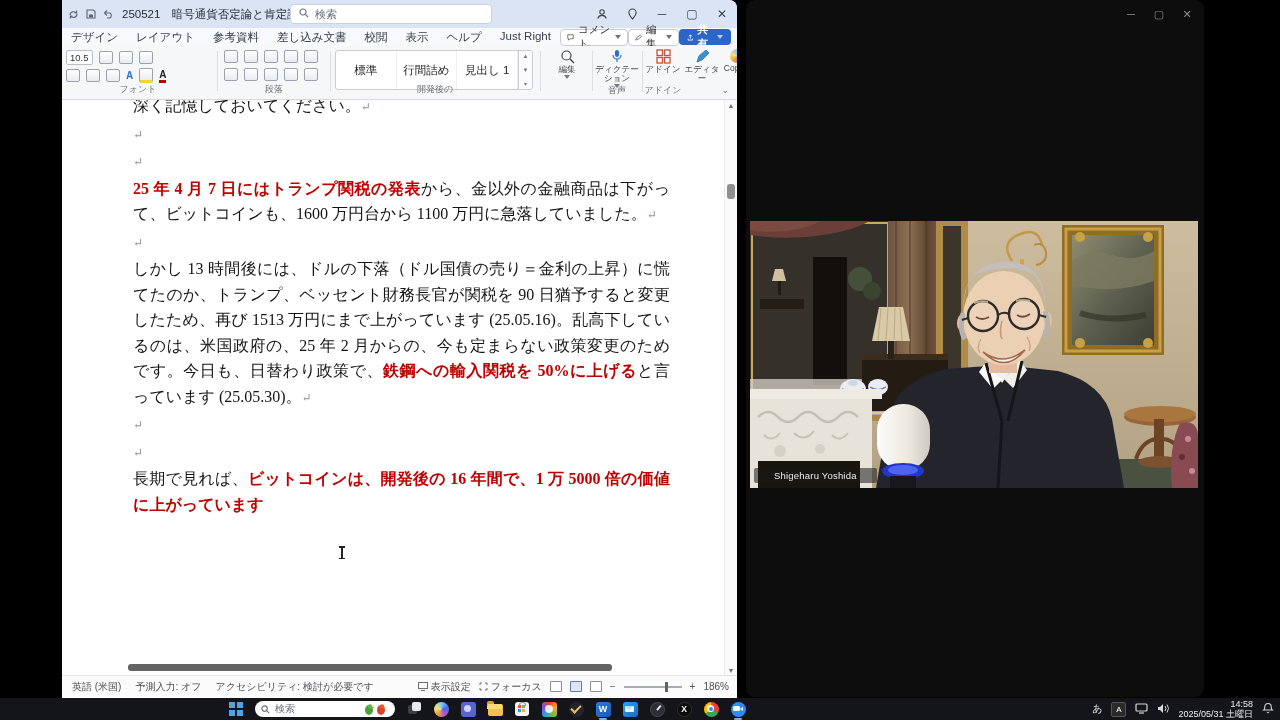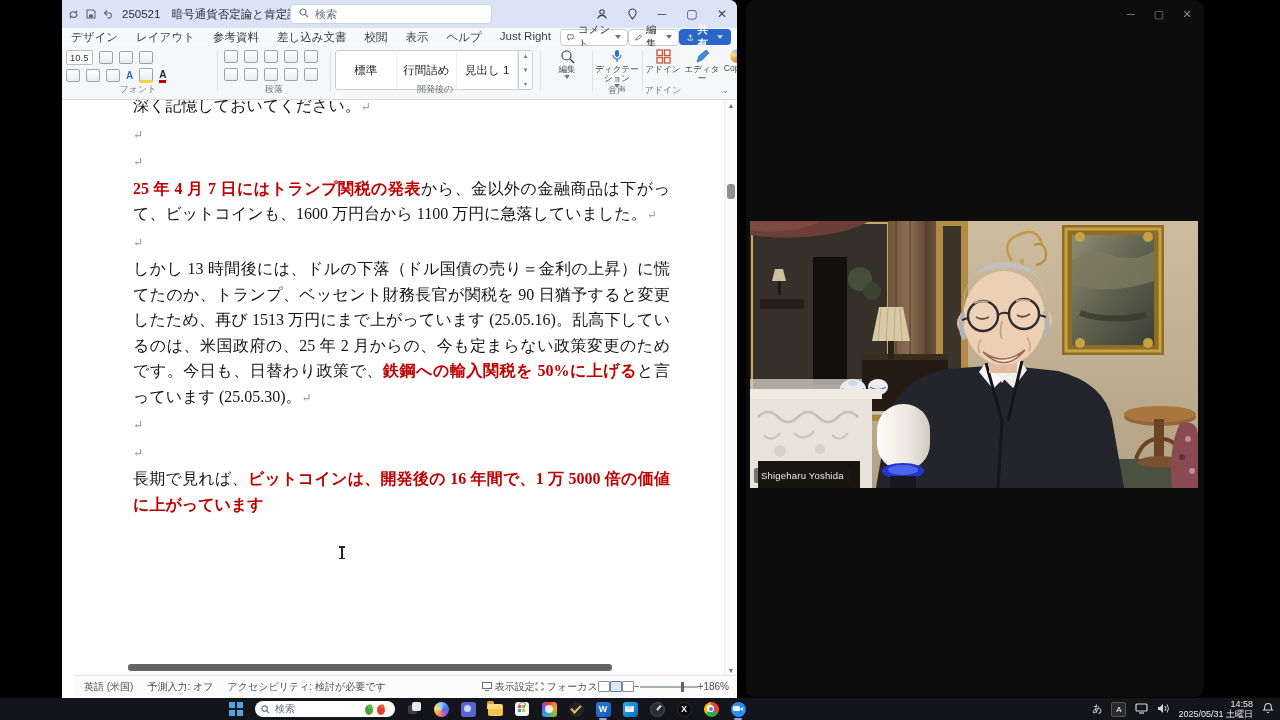--- a/index.html
+++ b/index.html
@@ -51,35 +51,35 @@
   .run-r{color:var(--word-red,#c00000);font-weight:bold;}
   .run-m{color:#8f96a3;font-size:12px;}
   .vscroll{position:absolute;right:0;top:0;bottom:0;width:12px;background:#fafafa;border-left:1px solid #ececec;}
   .vthumb{position:absolute;left:2px;top:84px;width:8px;height:15px;background:#8f8f8f;border-radius:3px;}
   .varrow{position:absolute;left:0;width:12px;text-align:center;font-size:7px;color:#707070;}
   .hthumb{position:absolute;left:66px;bottom:5px;width:484px;height:7px;background:#646464;border-radius:3px;}
   .ibeam{position:absolute;left:279px;top:446px;width:2px;height:13px;background:#222;}
   .ibeam::before,.ibeam::after{content:"";position:absolute;left:-2px;width:6px;height:1.5px;background:#222;}
   .ibeam::before{top:0}.ibeam::after{bottom:0}
   
-  .statusbar{position:absolute;left:12px;bottom:1px;right:0;height:21px;background:#fbfbfb;border-top:1px solid #e2e2e2;
+  .statusbar{position:absolute;left:0;bottom:1px;right:0;height:21px;background:#fbfbfb;border-top:1px solid #e2e2e2;
              display:flex;align-items:center;font-size:10px;color:#4b4f55;}
   .sb-left{display:flex;gap:14px;padding-left:10px;align-items:center;}
-  .sb-right{margin-left:auto;display:flex;align-items:center;padding-right:8px;}
+  .sb-right{margin-left:auto;display:flex;gap:8px;align-items:center;padding-right:8px;}
   .sb-item{display:flex;align-items:center;gap:3px;white-space:nowrap;}
   .viewico{width:10px;height:9px;border:1px solid #8a8f96;border-radius:1px;background:#fff;}
   .zslider{position:relative;width:58px;height:2px;background:#a8adb4;}
   .zthumb{position:absolute;left:72%;top:-4px;width:3px;height:10px;background:#5f6369;}
   
   .zoom-window{position:absolute;left:746px;top:0;width:458px;height:697px;background:#0d0d0d;border-radius:9px;overflow:hidden;}
   .zw-controls{position:absolute;top:8px;right:10px;display:flex;gap:14px;color:#8d8d8d;font-size:11px;}
   .zw-controls span{width:14px;text-align:center}
   .video{position:absolute;left:4px;top:221px;width:448px;height:267px;background:#b9a885;overflow:hidden;}
   .namelabel{position:absolute;left:4px;bottom:5px;background:rgba(25,25,25,.55);color:#ececec;font-size:9.5px;
-             padding:2px 7px;border-radius:2px;letter-spacing:.2px;}
+             padding:2px 20px;border-radius:2px;letter-spacing:.2px;}
   
   .taskbar{position:absolute;left:0;bottom:0;width:1280px;height:22px;background:#14141b;display:block;}
   .tb-items{position:absolute;left:228px;top:0;height:22px;display:flex;align-items:center;gap:11px;}
   .ticon{position:relative;width:16px;height:16px;display:flex;align-items:center;justify-content:center;flex:0 0 auto;}
   .activebar{position:absolute;bottom:-3px;left:4px;width:8px;height:2px;border-radius:2px;background:#86a6d8;}
   .tsearch{height:16px;width:140px;background:#fff;border-radius:9px;display:flex;align-items:center;gap:5px;
            padding:0 6px;font-size:10px;color:#5f6a7a;box-sizing:border-box;}
   .tsearch .birds{margin-left:auto;display:flex;}
   .t-start{width:14px;height:14px;background:
       linear-gradient(#4fa3e3 0 0) 0 0/6px 6px no-repeat,

